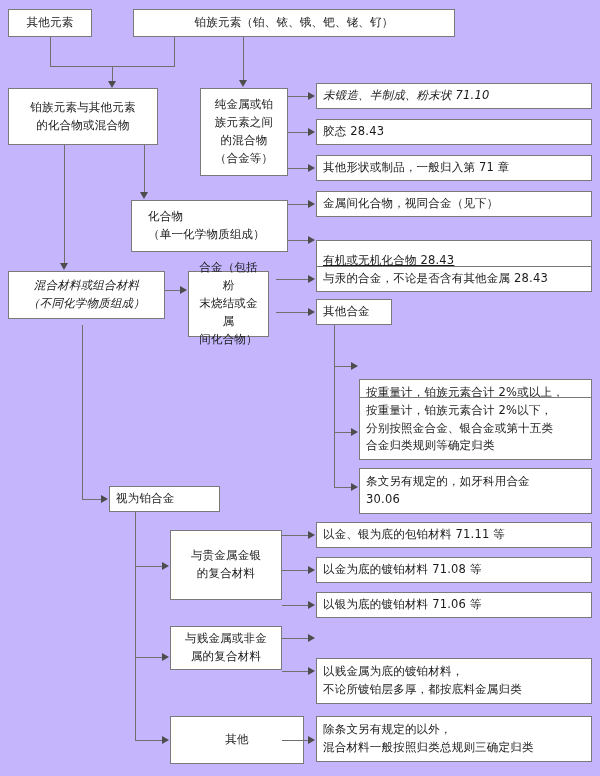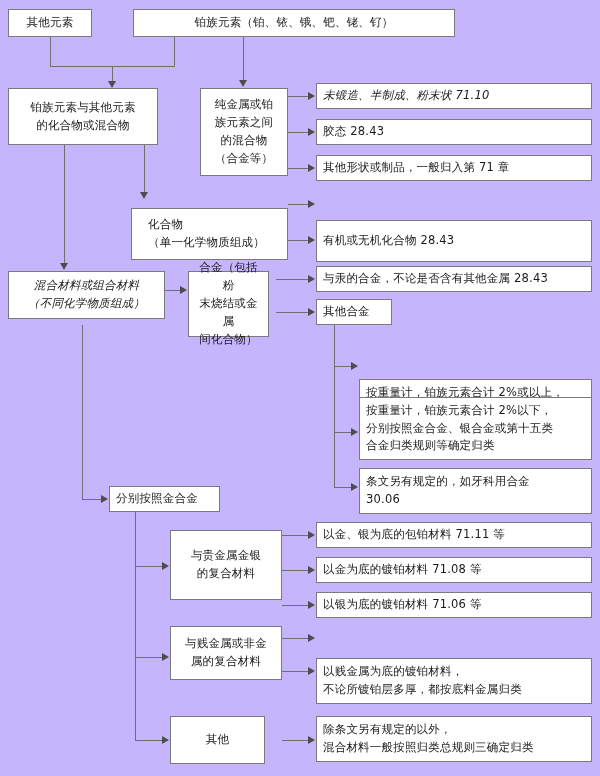--- a/index.html
+++ b/index.html
@@ -84,24 +84,25 @@
   <div class="h-line" style="left:288px;top:132px;width:21px;"></div>
   <div class="arrow-r" style="left:308px;top:127.5px;"></div>
   <div class="h-line" style="left:288px;top:168px;width:21px;"></div>
   <div class="arrow-r" style="left:308px;top:163.5px;"></div>
 
   <div class="v-line" style="left:144px;top:145px;height:48px;"></div>
   <div class="arrow-d" style="left:140px;top:192px;"></div>
   <div class="v-line" style="left:64px;top:145px;height:119px;"></div>
   <div class="arrow-d" style="left:60px;top:263px;"></div>
 
-  <div class="node left" style="left:131px;top:208px;width:157px;height:52px;padding-left:16px;">化合物
+  <div class="node left" style="left:131px;top:200px;width:157px;height:52px;padding-left:16px;">化合物
 （单一化学物质组成）</div>
 
-  <div class="node left" style="left:316px;top:220px;width:276px;height:42px;">有机或无机化合物 28.43</div>
+  <div class="node left" style="left:316px;top:191px;width:276px;height:26px;">金属间化合物，视同合金（见下）</div>
+  <div class="node left" style="left:316px;top:240px;width:276px;height:42px;text-decoration:underline;">有机或无机化合物 28.43</div>
 
   <div class="h-line" style="left:288px;top:204px;width:21px;"></div>
   <div class="arrow-r" style="left:308px;top:199.5px;"></div>
   <div class="h-line" style="left:288px;top:240px;width:21px;"></div>
   <div class="arrow-r" style="left:308px;top:235.5px;"></div>
 
   <div class="node center" style="left:8px;top:271px;width:157px;height:48px;font-style:italic;">混合材料或组合材料
 （不同化学物质组成）</div>
 
   <div class="node center" style="left:188px;top:271px;width:81px;height:66px;">合金（包括粉
@@ -132,21 +133,21 @@
   <div class="node left" style="left:359px;top:397px;width:233px;height:63px;">按重量计，铂族元素合计 2%以下，
 分别按照金合金、银合金或第十五类
 合金归类规则等确定归类</div>
   <div class="node left" style="left:359px;top:468px;width:233px;height:46px;">条文另有规定的，如牙科用合金
 30.06</div>
 
   <div class="v-line" style="left:82px;top:325px;height:174px;"></div>
   <div class="h-line" style="left:82px;top:499px;width:20px;"></div>
   <div class="arrow-r" style="left:101px;top:494.5px;"></div>
 
-  <div class="node left" style="left:109px;top:486px;width:111px;height:26px;">分别按照金合金</div>
+  <div class="node left" style="left:109px;top:486px;width:111px;height:26px;">视为铂合金</div>
 
   <div class="v-line" style="left:135px;top:512px;height:228px;"></div>
   <div class="h-line" style="left:135px;top:566px;width:28px;"></div>
   <div class="arrow-r" style="left:162px;top:561.5px;"></div>
   <div class="h-line" style="left:135px;top:657px;width:28px;"></div>
   <div class="arrow-r" style="left:162px;top:652.5px;"></div>
   <div class="h-line" style="left:135px;top:740px;width:28px;"></div>
   <div class="arrow-r" style="left:162px;top:735.5px;"></div>
 
   <div class="node center" style="left:170px;top:530px;width:112px;height:70px;">与贵金属金银
@@ -156,32 +157,32 @@
   <div class="node left" style="left:316px;top:557px;width:276px;height:26px;">以金为底的镀铂材料 71.08 等</div>
   <div class="node left" style="left:316px;top:592px;width:276px;height:26px;">以银为底的镀铂材料 71.06 等</div>
 
   <div class="h-line" style="left:282px;top:535px;width:27px;"></div>
   <div class="arrow-r" style="left:308px;top:530.5px;"></div>
   <div class="h-line" style="left:282px;top:570px;width:27px;"></div>
   <div class="arrow-r" style="left:308px;top:565.5px;"></div>
   <div class="h-line" style="left:282px;top:605px;width:27px;"></div>
   <div class="arrow-r" style="left:308px;top:600.5px;"></div>
 
-  <div class="node center" style="left:170px;top:626px;width:112px;height:54px;">与贱金属或非金
+  <div class="node center" style="left:170px;top:626px;width:112px;height:44px;">与贱金属或非金
 属的复合材料</div>
 
   <div class="node left" style="left:316px;top:658px;width:276px;height:46px;">以贱金属为底的镀铂材料，
 不论所镀铂层多厚，都按底料金属归类</div>
 
   <div class="h-line" style="left:282px;top:638px;width:27px;"></div>
   <div class="arrow-r" style="left:308px;top:633.5px;"></div>
   <div class="h-line" style="left:282px;top:671px;width:27px;"></div>
   <div class="arrow-r" style="left:308px;top:666.5px;"></div>
 
-  <div class="node center" style="left:170px;top:716px;width:95px;height:48px;">其他</div>
+  <div class="node center" style="left:170px;top:716px;width:134px;height:48px;">其他</div>
 
   <div class="node left" style="left:316px;top:716px;width:276px;height:46px;">除条文另有规定的以外，
 混合材料一般按照归类总规则三确定归类</div>
 
   <div class="h-line" style="left:282px;top:740px;width:27px;"></div>
   <div class="arrow-r" style="left:308px;top:735.5px;"></div>
 
 </div>
 
 </body></html>

